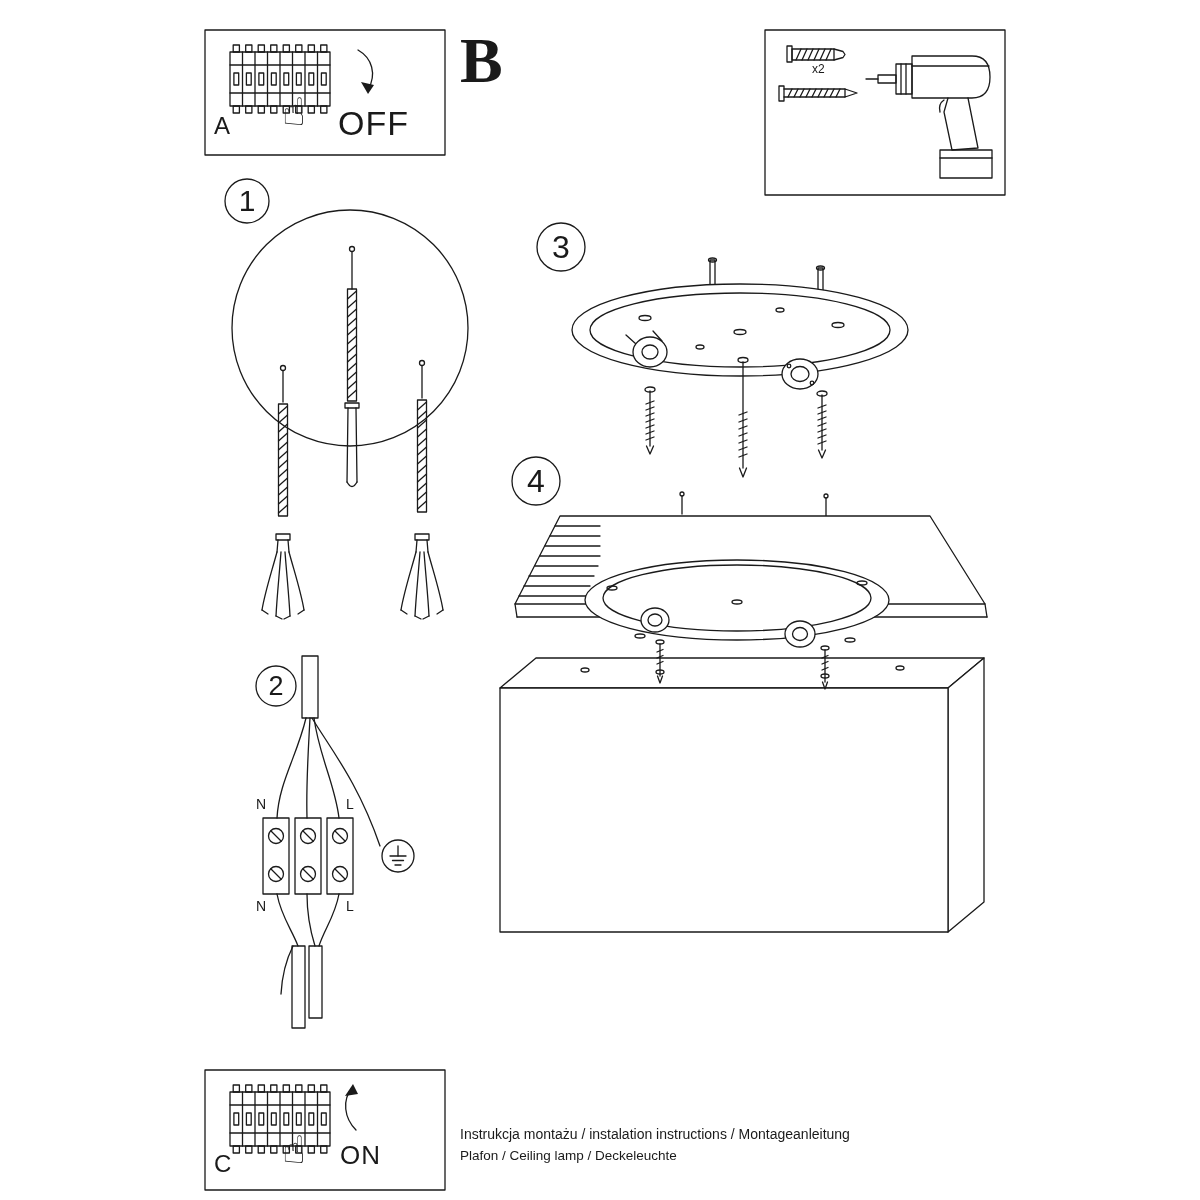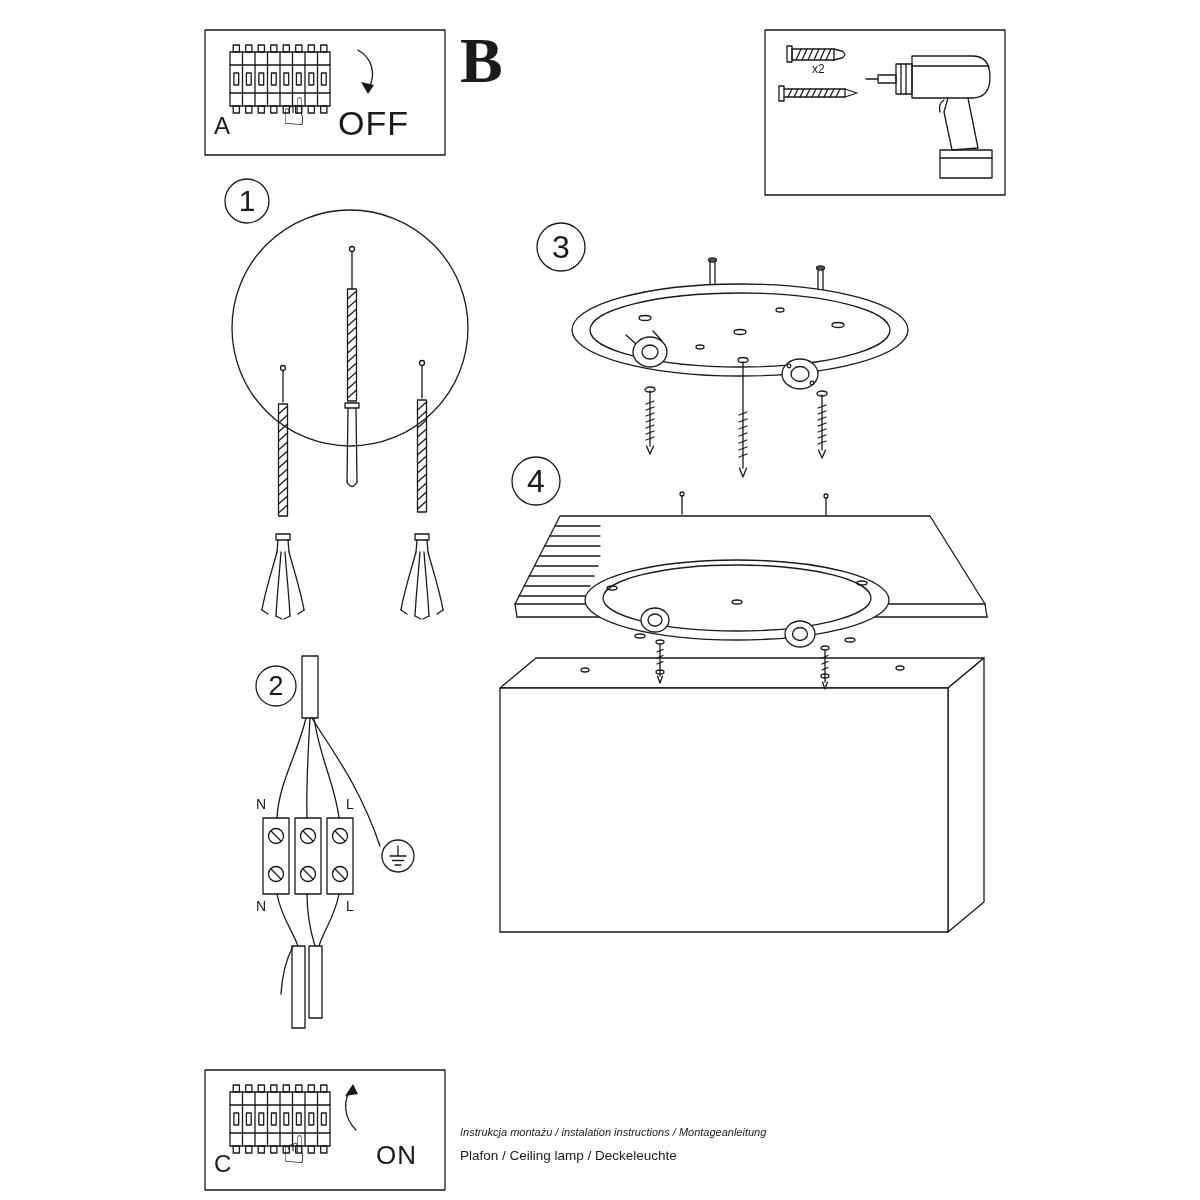--- a/index.html
+++ b/index.html
@@ -349,18 +349,18 @@
 <span class="t num" style="left:512px;top:457px;width:48px;height:48px;font-size:32px;">4</span>
 <span class="t num" style="left:256px;top:666px;width:40px;height:40px;font-size:27px;">2</span>
 
 <span class="t" style="left:256px;top:796px;font-size:14px;">N</span>
 <span class="t" style="left:346px;top:796px;font-size:14px;">L</span>
 <span class="t" style="left:256px;top:898px;font-size:14px;">N</span>
 <span class="t" style="left:346px;top:898px;font-size:14px;">L</span>
 
 <span class="t" style="left:214px;top:1150px;font-size:24px;">C</span>
 <span class="t hand" style="left:282px;top:1128px;font-size:38px;">☝</span>
-<span class="t" style="left:340px;top:1140px;font-size:26px;letter-spacing:1px;margin-left:36px;">ON</span>
-
-<span class="t" style="left:460px;top:1126px;font-size:11px;font-style:italic;">Instrukcja montażu / instalation instructions / Montageanleitung</span>
+<span class="t" style="left:340px;top:1140px;font-size:26px;letter-spacing:1px;">ON</span>
+
+<span class="t" style="left:460px;top:1126px;font-size:14px;">Instrukcja montażu / instalation instructions / Montageanleitung</span>
 <span class="t" style="left:460px;top:1148px;font-size:13.5px;">Plafon / Ceiling lamp / Deckeleuchte</span>
 
 </div>
 
 </body></html>

